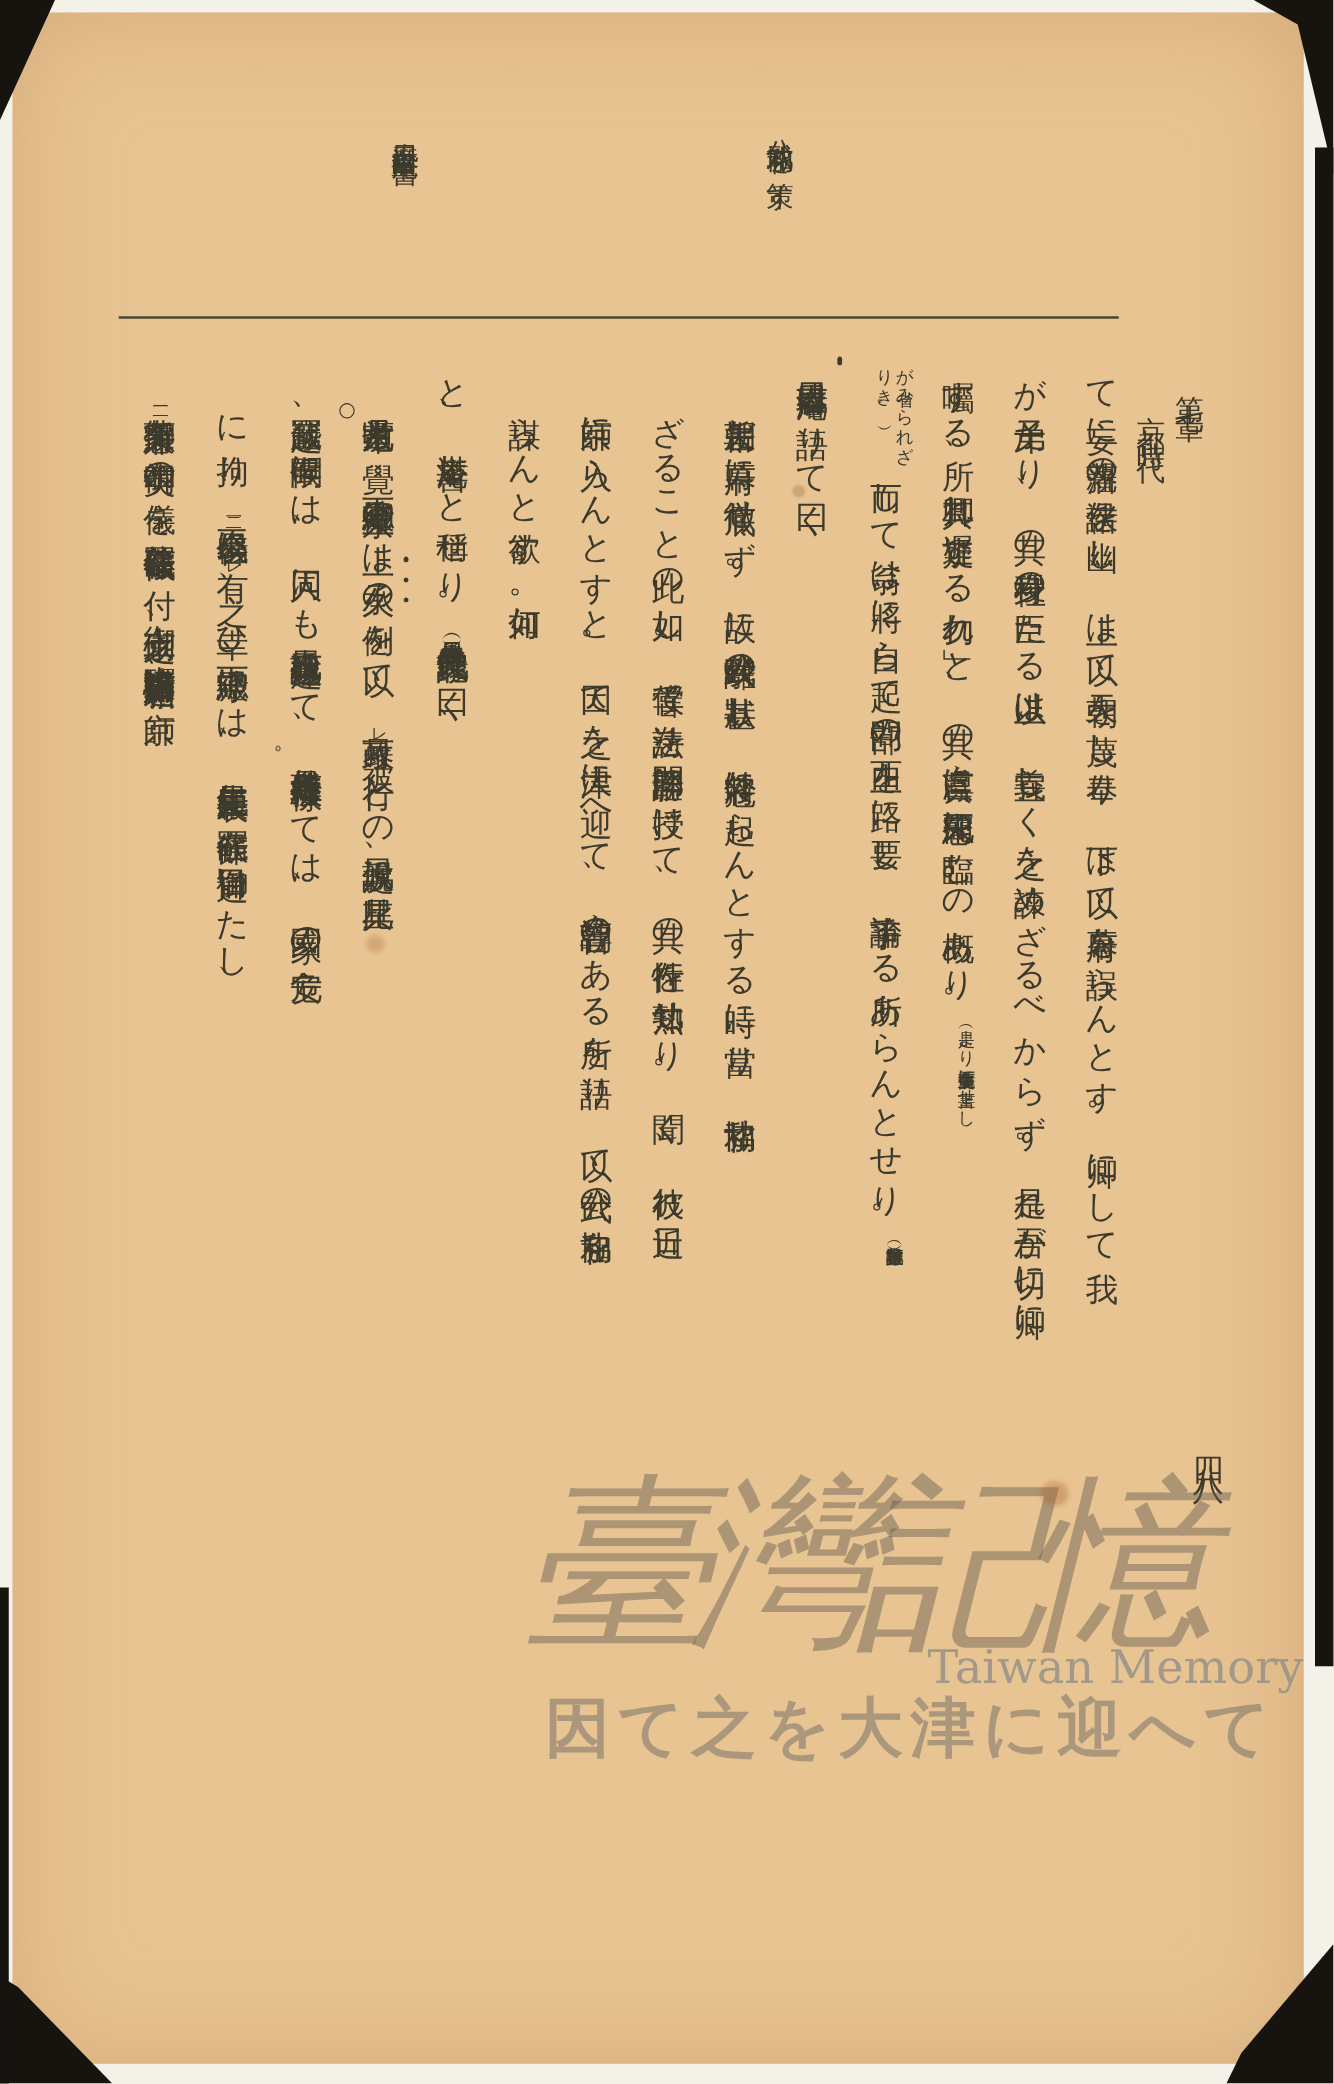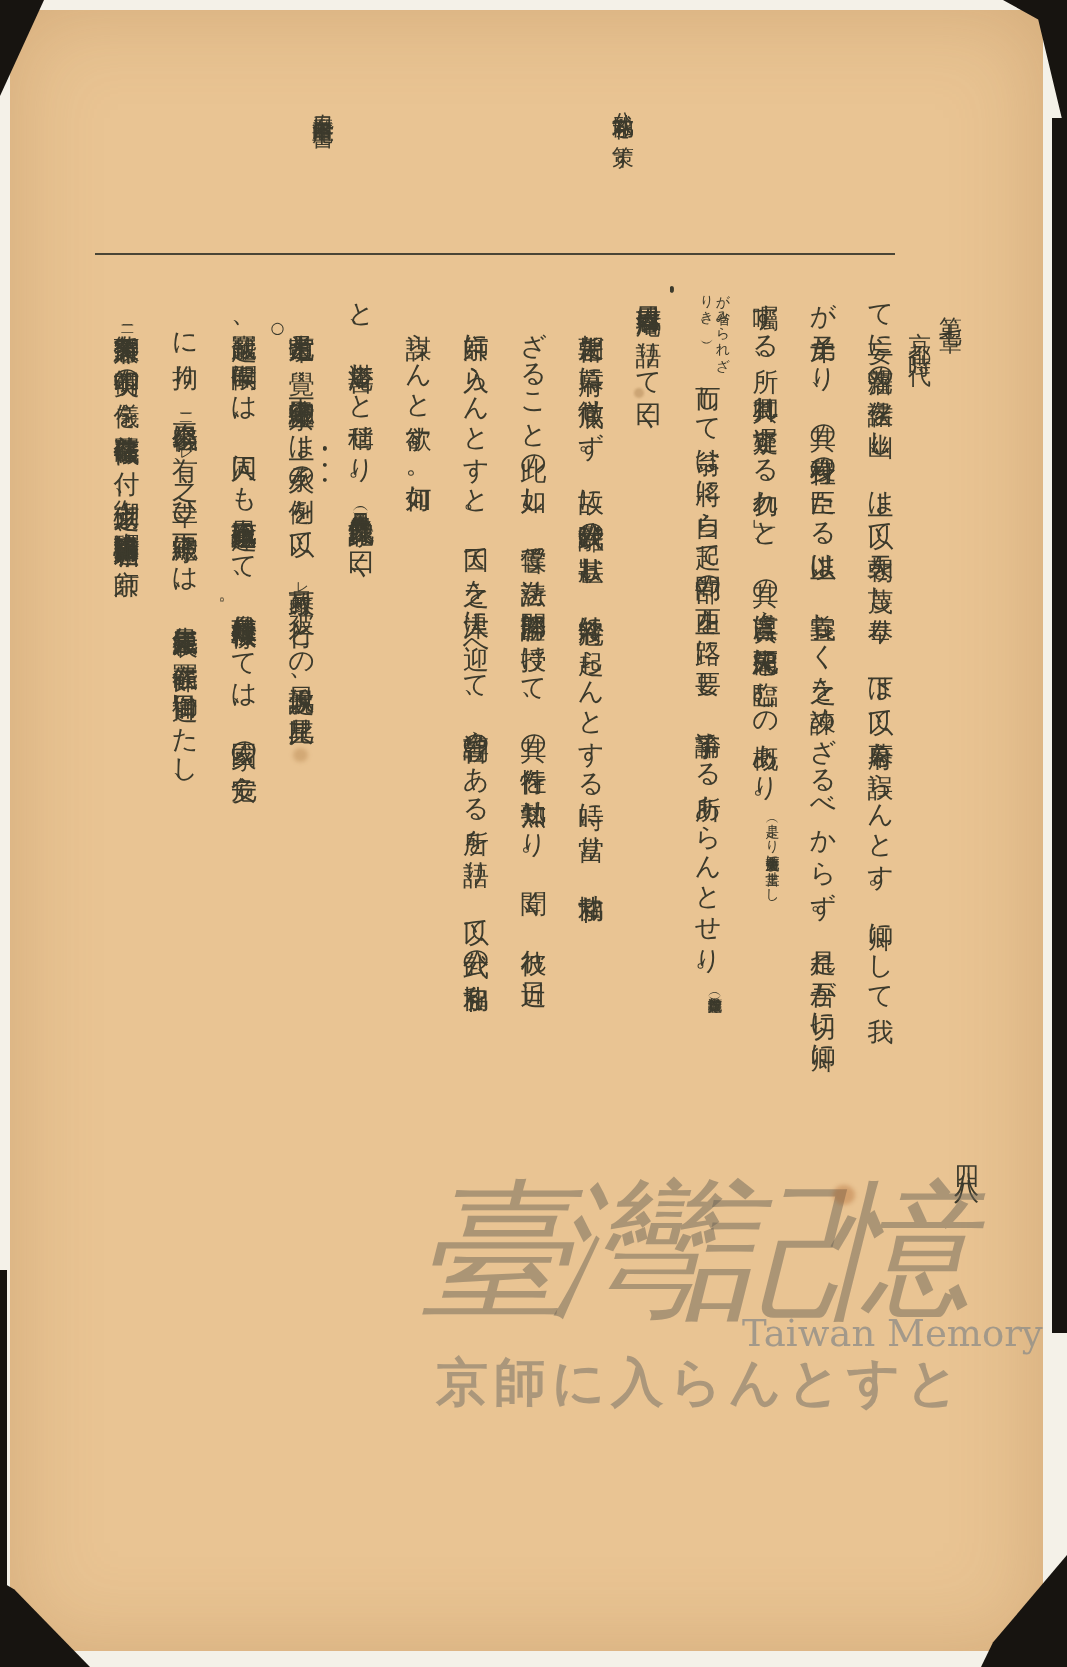--- a/index.html
+++ b/index.html
@@ -116,21 +116,21 @@
     <div class="col ind">
       <span>に拘り、不</span><span class="kt">二</span><span>容易</span><span class="kt">一</span><span>儀に有</span><span class="kt">レ</span><span>之、幸ひ下總守殿には、先年星巖江戸表に罷在候節、御目通いたし、</span>
     </div>
     <div class="col ind">
       <span>蒙</span><span class="kt">二</span><span>御懇命</span><span class="kt">一</span><span>兼て御英明の儀を尊信罷在候儀に付、御上京之砌、大津驛迄出張御目通相願、京師</span>
     </div>
   </div>
 
   <div id="wm-main" class="wm">臺灣記憶</div>
   <div id="wm-latin" class="wm">Taiwan Memory</div>
-  <div id="wm-sub" class="wm">京師に入らんとすと</div>
+  <div id="wm-sub" class="wm">因て之を大津に迎へて</div>
 
   <div id="spot1" class="spot"></div>
   <div id="spot2" class="spot"></div>
   <div id="spot3" class="spot"></div>
 
   <div id="art-tl" class="art"></div>
   <div id="art-tr" class="art"></div>
   <div id="art-r" class="art"></div>
   <div id="art-br" class="art"></div>
   <div id="art-bl" class="art"></div>

